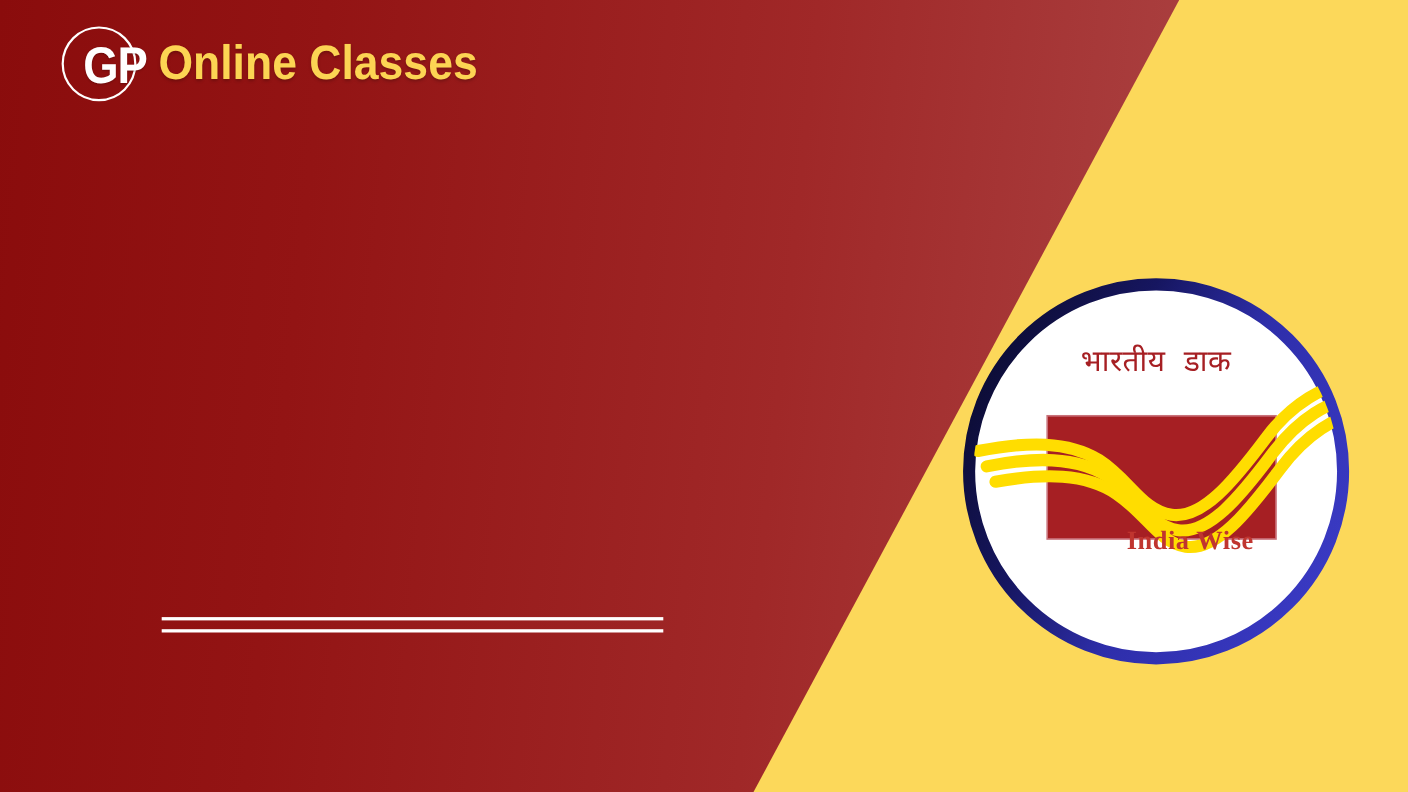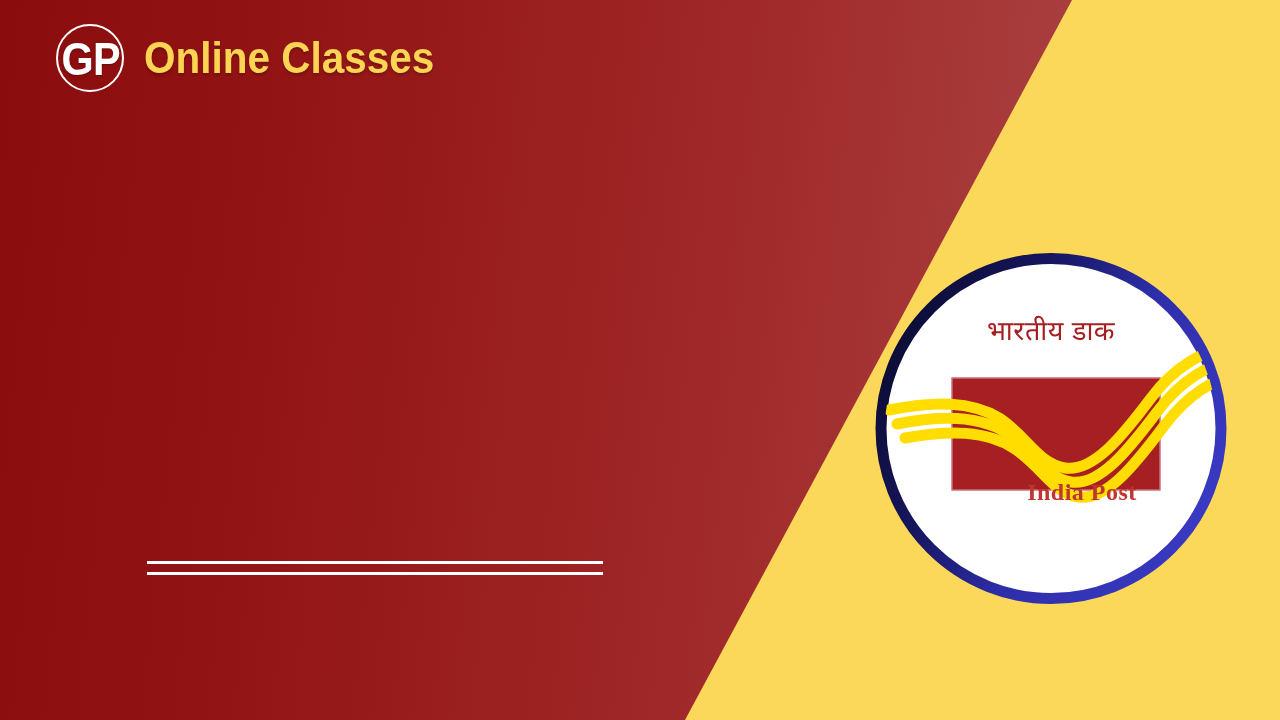--- a/index.html
+++ b/index.html
@@ -29,21 +29,21 @@
 
   
   .brand {
     position:absolute; left:52px; top:20px;
     display:flex; align-items:center; gap:0px;
     height:76px;
   }
   .gp-mark {
     position:relative;
     width:86px; height:76px;
-    display:flex; align-items:center; justify-content:flex-start;
+    display:flex; align-items:center; justify-content:flex-end;
   }
   .gp-ring {
     position:absolute; left:4px; top:4px;
     width:68px; height:68px;
     border:2px solid #ffffff;
     border-radius:50%;
   }
   .gp-text {
     position:relative; z-index:2;
     font-family:"Liberation Sans Narrow","Liberation Sans", sans-serif;
@@ -132,21 +132,21 @@
   .emblem {
     position:absolute;
     left:875px; top:252px;
     width:352px; height:353px;
   }
   .emblem svg { display:block; width:100%; height:100%; }
   .dak-label {
     position:absolute;
     left:0; top:66px; width:100%;
     text-align:center;
-    font-family:Liberation Sans, sans-serif;
+    font-family:Liberation Mono, monospace;
     font-size:27px;
     line-height:1;
     color:#a61f23;
     letter-spacing:0.5px;
     white-space:nowrap;
     pointer-events:none;
   }
   .post-label {
     position:absolute;
     left:0; top:228px; width:100%;
@@ -209,16 +209,16 @@
                    C 218 220, 246 186, 276 146 C 300 114, 330 98, 352 96" stroke="#ffdd00" stroke-width="11"></path>
           <path d="M22 172 C 66 163, 104 163, 132 181 C 160 200, 170 226, 196 230
                    C 224 234, 252 200, 282 160 C 306 128, 334 112, 356 110" stroke="#ffdd00" stroke-width="11"></path>
           <path d="M30 186 C 74 178, 112 178, 140 197 C 168 216, 178 241, 203 245
                    C 231 249, 259 214, 289 174 C 313 142, 340 126, 362 124" stroke="#ffdd00" stroke-width="11"></path>
         </g>
       </g>
     </svg>
 
     <div class="dak-label">भारतीय डाक</div>
-    <div class="post-label">India Post</div>
+    <div class="post-label">India Wise</div>
   </div>
 
 </div>
 
 </body></html>

